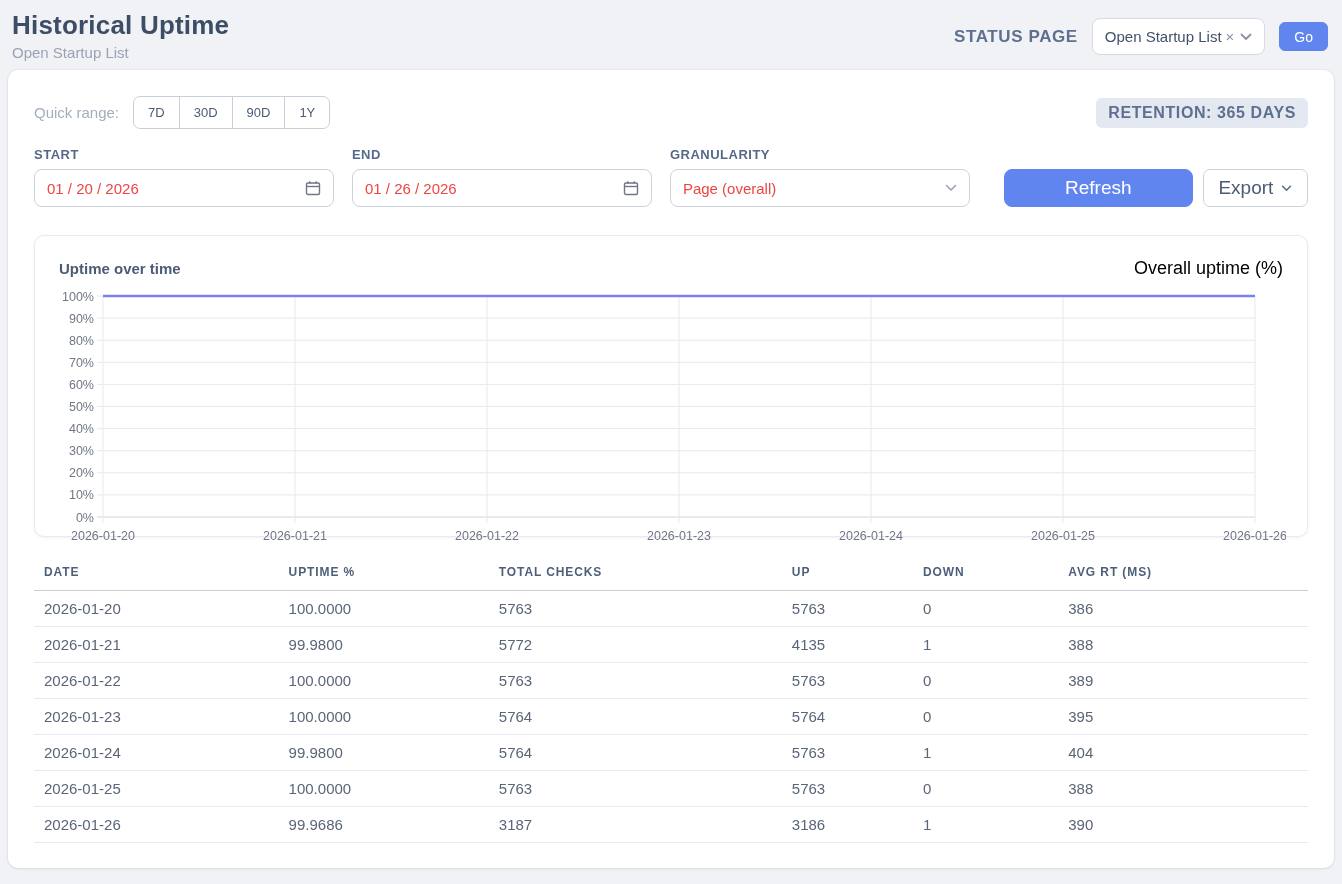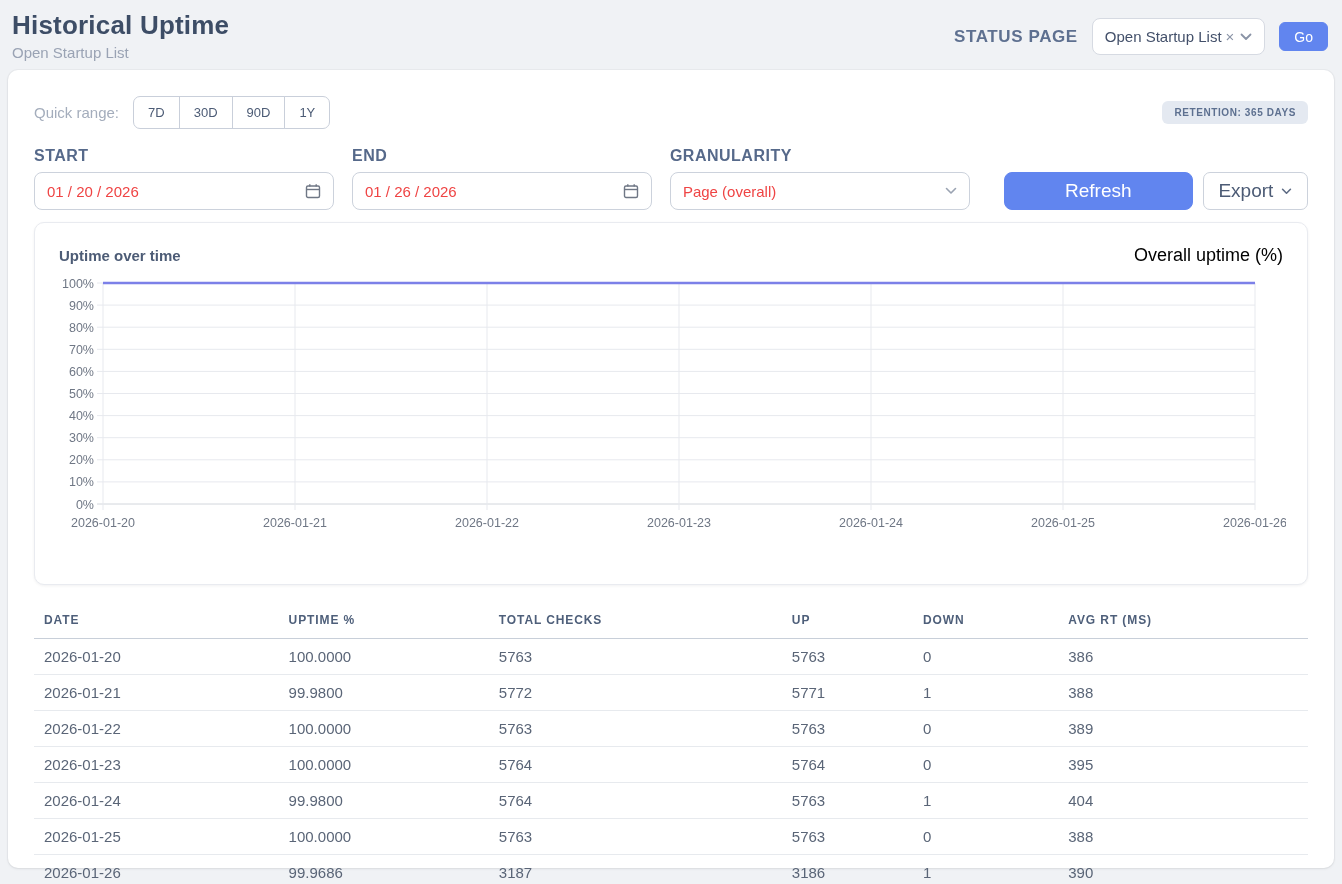--- a/index.html
+++ b/index.html
@@ -45,42 +45,42 @@
   .seg-group { display:flex; }
   .seg-btn {
     background:#fff; border:1px solid #c9cfda; color:#4c5b75;
     font-size:13px; padding:4px 14px; height:33px; cursor:pointer;
     margin-left:-1px; font-family:"Liberation Sans", sans-serif;
   }
   .seg-btn:first-child { border-radius:7px 0 0 7px; margin-left:0; }
   .seg-btn:last-child { border-radius:0 7px 7px 0; }
   .retention-badge {
     margin-left:auto; background:#e4e9f1; color:#5d7090;
-    font-size:10px; font-weight:700; letter-spacing:.6px;
+    font-size:16px; font-weight:700; letter-spacing:.6px;
     padding:6px 12px; border-radius:6px;
   }
   
   .row-form { display:flex; align-items:flex-end; margin-top:18px; gap:18px; }
   .fgroup { width:305px; }
-  .fgroup-label { font-size:16px; font-weight:700; color:#56698a; letter-spacing:.5px; margin-bottom:7px; }
+  .fgroup-label { font-size:13px; font-weight:700; color:#56698a; letter-spacing:.5px; margin-bottom:7px; }
   .input-like {
     display:flex; align-items:center; justify-content:space-between;
     height:38px; border:1px solid #ccd2dc; border-radius:8px;
     padding:0 12px; font-size:15px; color:#ef4444; background:#fff; cursor:text;
   }
   .btn-refresh { height:38px; width:192px; border-radius:8px; margin-left:-2px; }
   .btn-export {
     height:38px; width:107px; background:#fff; border:1px solid #ccd2dc;
     color:#4c5b75; gap:8px; margin-left:-8px;
   }
   
   .chart-card {
-    margin-top:12px; border:1px solid #e9ebf0; border-radius:10px;
+    margin-top:28px; border:1px solid #e9ebf0; border-radius:10px;
     box-shadow:0 1px 3px rgba(16,24,40,.06); padding:22px 24px 12px 24px;
-    height:363px; background:#fff;
+    height:302px; background:#fff;
   }
   .chart-head { display:flex; justify-content:space-between; align-items:center; }
   .chart-title { font-size:15px; font-weight:700; color:#4d5c76; }
   .chart-legend { font-size:18px; color:#000000; }
   .chart-svg-wrap { margin-top:8px; }
   
   .uptime-table { width:100%; border-collapse:collapse; margin-top:18px; }
   .uptime-table th {
     text-align:left; font-size:12px; font-weight:700; letter-spacing:.9px;
     color:#4e5f7a; padding:10px 10px 11px 10px; border-bottom:1px solid #c8cfd9;
@@ -239,21 +239,21 @@
           <td>100.0000</td>
           <td>5763</td>
           <td>5763</td>
           <td>0</td>
           <td>386</td>
         </tr>
         <tr>
           <td>2026-01-21</td>
           <td>99.9800</td>
           <td>5772</td>
-          <td>5771</td>
+          <td>4135</td>
           <td>1</td>
           <td>388</td>
         </tr>
         <tr>
           <td>2026-01-22</td>
           <td>100.0000</td>
           <td>5763</td>
           <td>5763</td>
           <td>0</td>
           <td>389</td>

